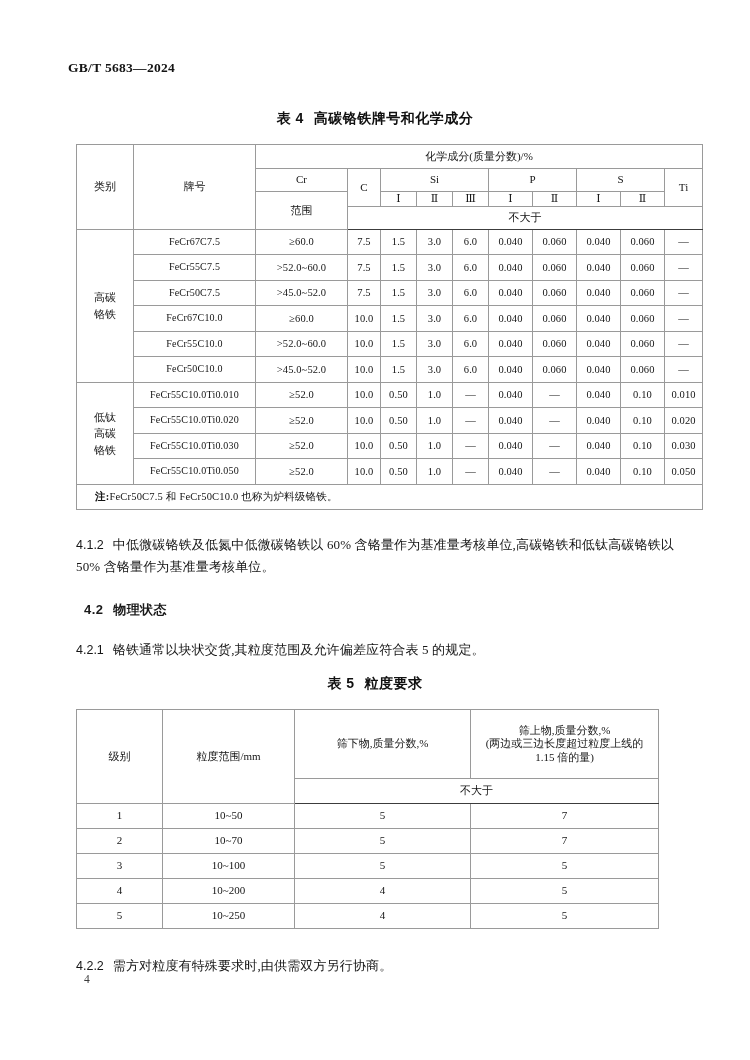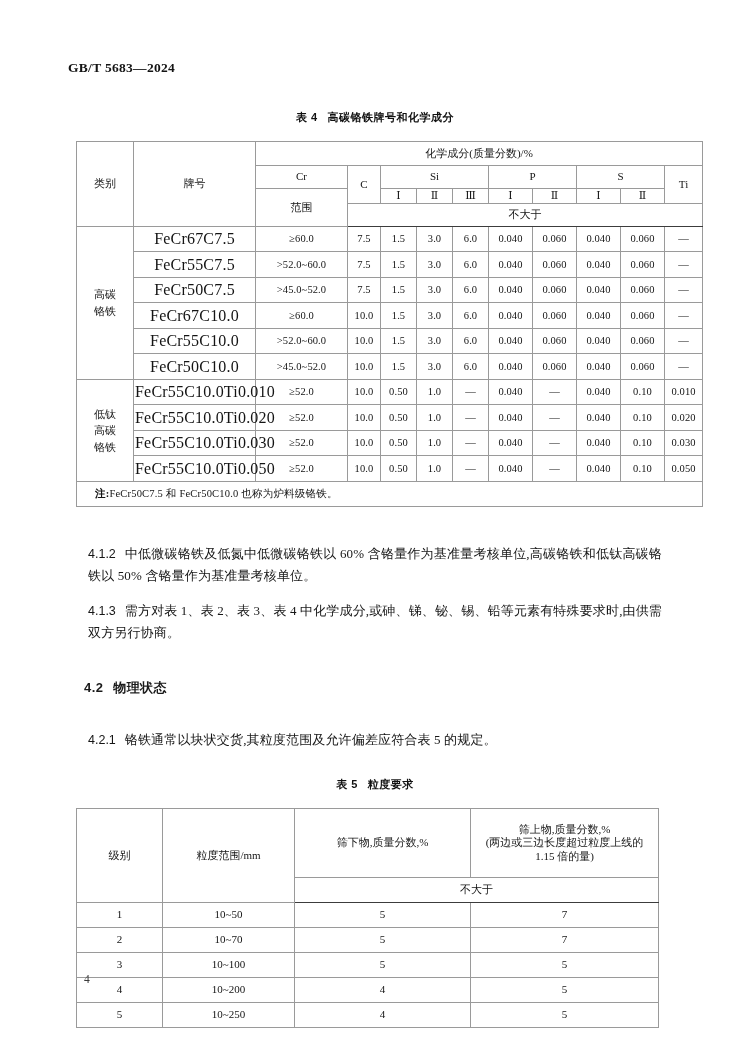--- a/index.html
+++ b/index.html
@@ -33,21 +33,21 @@
     color: #141414;
     margin: 0 0 0 -8px;
     padding: 0;
     height: 18px;
   }
 
   
   .table-caption {
     text-align: center;
     font-weight: bold;
-    font-size: 11px;
+    font-size: 14px;
     font-family: "Liberation Sans", "DejaVu Sans", sans-serif;
     color: #111;
     margin: 0;
     padding: 0;
     letter-spacing: 0.5px;
   }
   .cap-num { margin-right: 10px; }
 
   
   table.doc-table {
@@ -82,21 +82,21 @@
 
   
   #table4 { font-size: 10.5px; }
   #table4 .hdr-cjk { font-size: 11px; font-family: "Liberation Serif","DejaVu Serif",serif; }
   #table4 .hdr-lat { font-size: 11px; }
   #table4 td.cat {
     font-size: 11px;
     line-height: 1.5;
   }
   #table4 td.grade {
-    font-size: 16px;
+    font-size: 10px;
     letter-spacing: 0.2px;
   }
   #table4 td.val { font-size: 10.5px; letter-spacing: 0.1px; }
   #table4 tr.datarow > td { height: 24.5px; }
   #table4 td.note {
     text-align: left;
     font-size: 10.5px;
     padding-left: 18px;
     height: 24px;
     letter-spacing: 0.2px;
@@ -106,21 +106,21 @@
   
   #table5 { font-size: 11px; }
   #table5 td { height: 22px; }
   #table5 tr.datarow > td { height: 24px; }
 
   
   .para {
     font-size: 13px;
     line-height: 22.5px;
     color: #161616;
-    margin: 12px;
+    margin: 0;
     text-align: justify;
     text-justify: inter-ideograph;
     letter-spacing: 0.15px;
   }
   .para .num {
     font-family: "Liberation Sans", "DejaVu Sans", sans-serif;
     font-size: 12.5px;
     margin-right: 9px;
     letter-spacing: 0;
   }
@@ -358,23 +358,20 @@
         </tr>
       </tbody>
   </table>
 
   <div class="gap-20"></div>
   <div class="gap-4"></div>
 
   <p class="para">
     <span class="num">4.1.2</span><span>中低微碳铬铁及低氮中低微碳铬铁以 60% 含铬量作为基准量考核单位,高碳铬铁和低钛高碳铬铁以 50% 含铬量作为基准量考核单位。</span>
   </p>
-  <p class="para">
-    <span class="num">4.1.3</span><span>需方对表 1、表 2、表 3、表 4 中化学成分,或砷、锑、铋、锡、铅等元素有特殊要求时,由供需双方另行协商。</span>
-  </p>
 
   <div class="gap-12"></div>
 
   <p class="clause-head">
     <span class="num">4.2</span><span>物理状态</span>
   </p>
 
   <div class="gap-10"></div>
 
   <p class="para">

